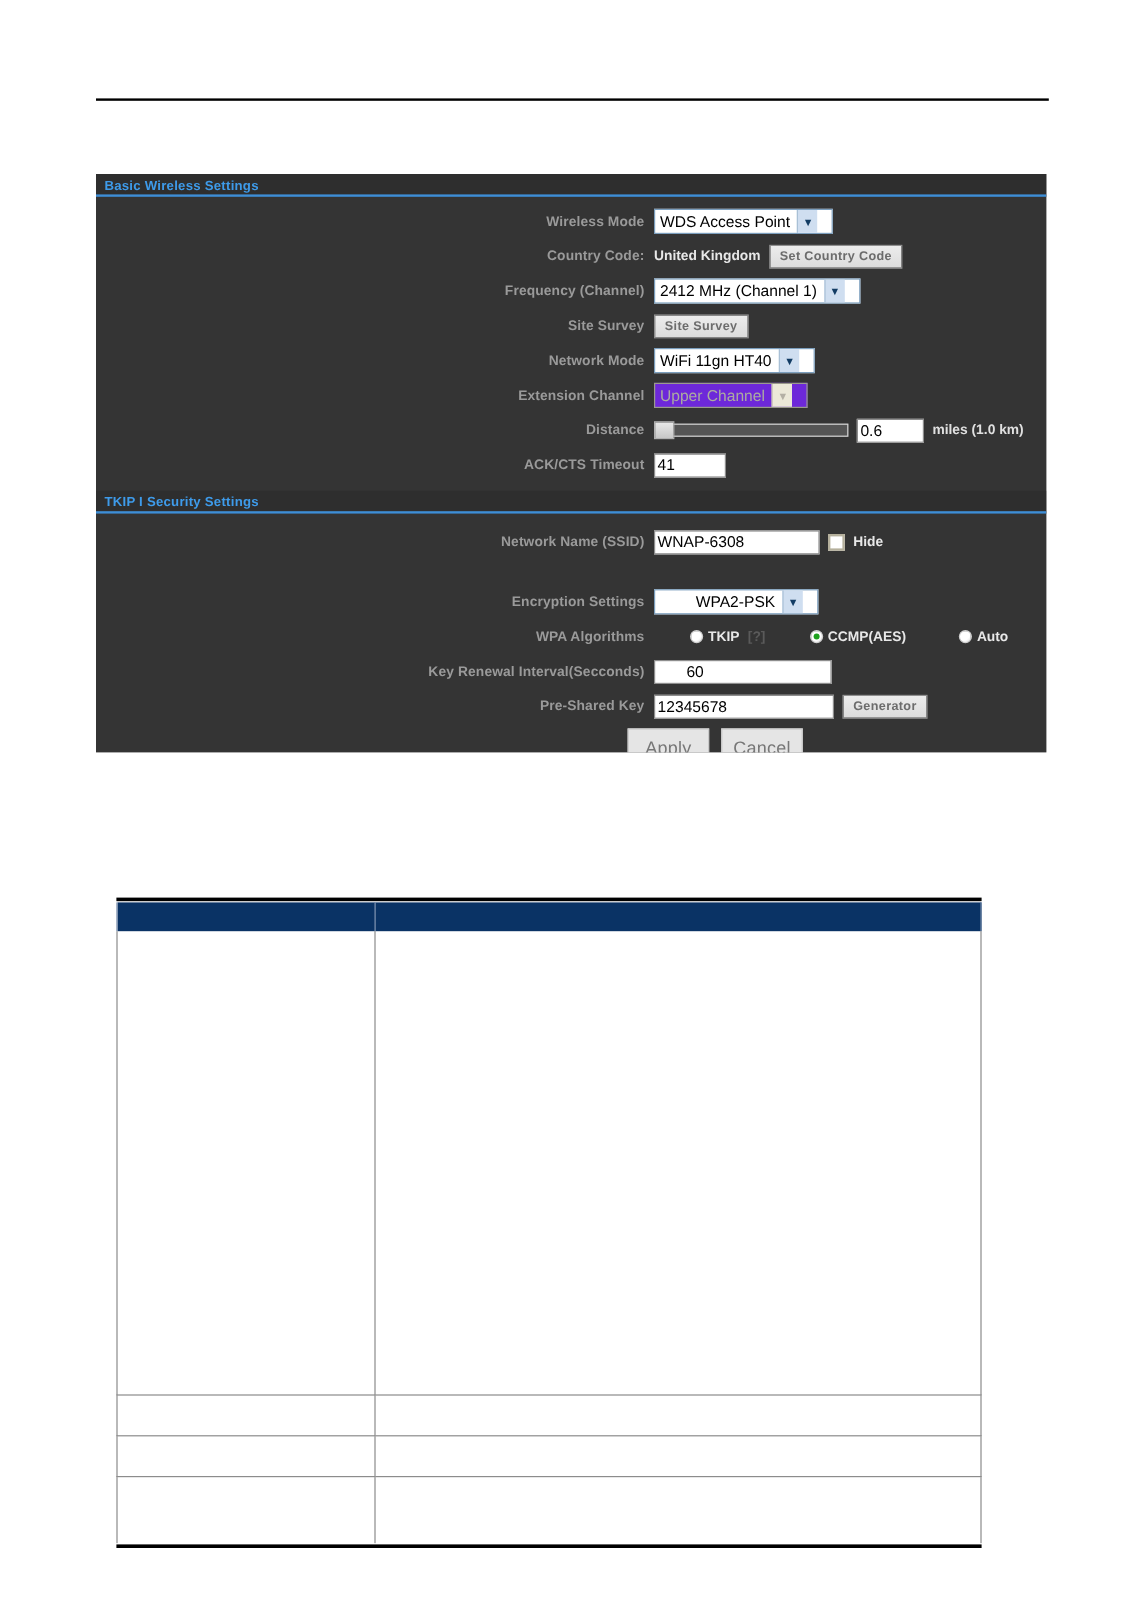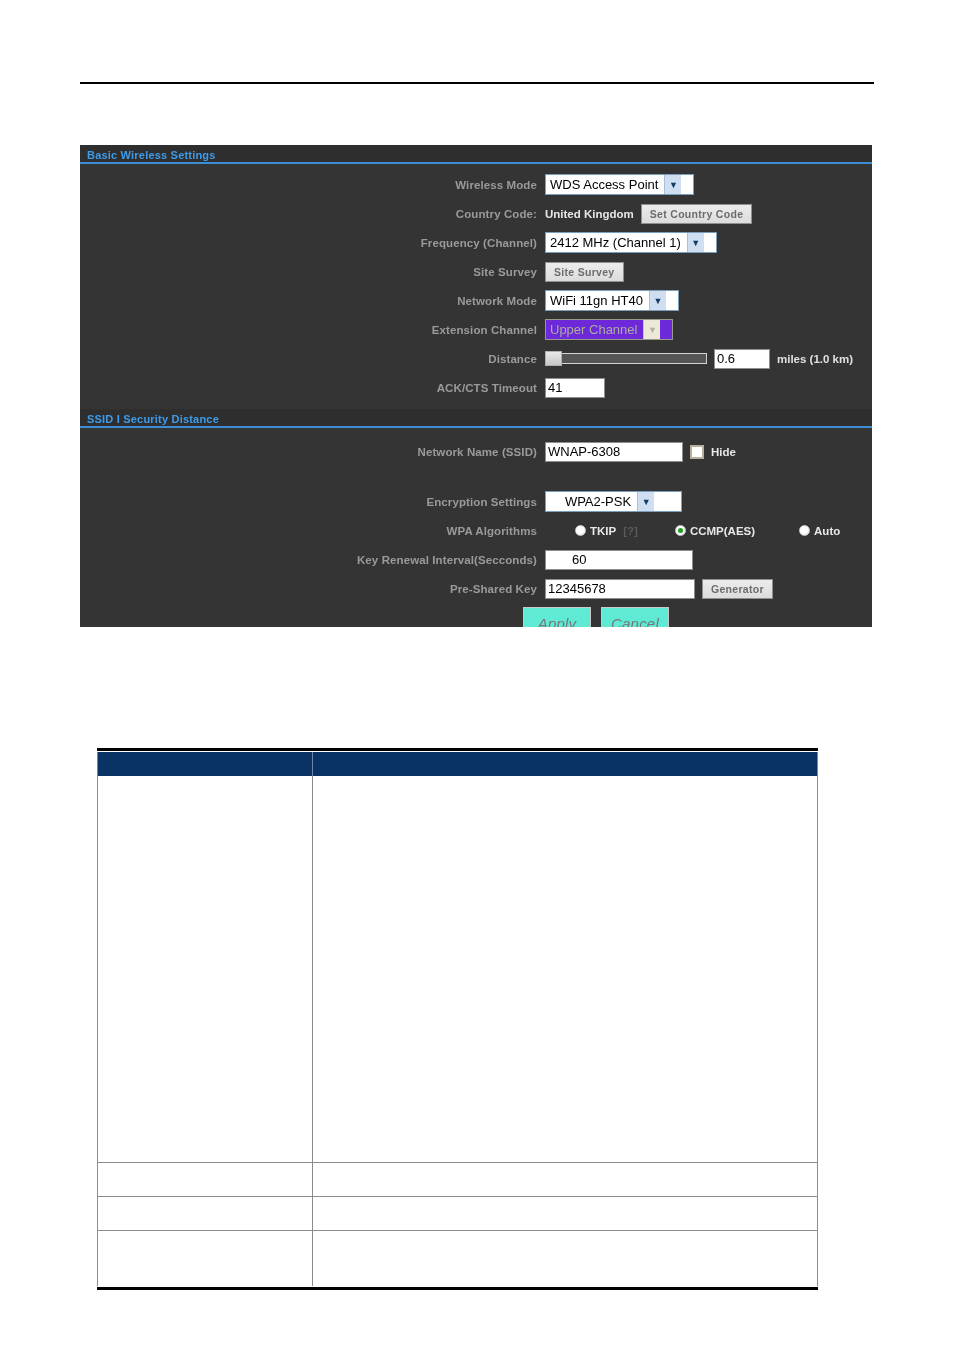--- a/index.html
+++ b/index.html
@@ -125,32 +125,31 @@
     font-size: 10.5px;
     font-weight: bold;
     height: 20px;
     padding: 0 8px;
     line-height: 18px;
     white-space: nowrap;
     display: inline-block;
     letter-spacing: .3px;
   }
   .btn-big {
-    background: #5eead4;
+    background: #e5e5e5;
     border: 1px solid #c9c9c9;
     color: #777777;
     font-size: 15px;
     font-weight: normal;
     height: 34px;
     width: 68px;
     line-height: 32px;
     text-align: center;
     padding: 0;
     letter-spacing: .2px;
-    font-style: italic;
   }
 
   .country-val {
     color: #e8e8e8;
     font-size: 11.5px;
     font-weight: bold;
     white-space: nowrap;
   }
 
   
@@ -356,40 +355,40 @@
       <div class="row">
         <div class="lbl">ACK/CTS Timeout</div>
         <div class="ctl">
           <span class="txtin" style="width:60px;">41</span>
         </div>
       </div>
 
     </div>
 
     <div class="section-head" style="margin-top:7px;">
-      <span class="title">SSID I Security Distance</span>
+      <span class="title">TKIP I Security Settings</span>
     </div>
 
     <div class="rows" style="padding-top:9px;">
 
       <div class="row">
         <div class="lbl">Network Name (SSID)</div>
         <div class="ctl">
           <span class="txtin" style="width:138px;">WNAP-6308</span>
           <span class="chk"></span>
           <span class="chk-lbl">Hide</span>
         </div>
       </div>
 
       <div class="row" style="height:21px;"></div>
 
       <div class="row">
         <div class="lbl">Encryption Settings</div>
         <div class="ctl">
-          <div class="sel" style="width:137px;justify-content:center;">
+          <div class="sel" style="width:137px;justify-content:flex-end;">
             <span class="txt">WPA2-PSK</span>
             <span class="arrow">▼</span>
           </div>
         </div>
       </div>
 
       <div class="row">
         <div class="lbl">WPA Algorithms</div>
         <div class="ctl">
           <div class="radios">

